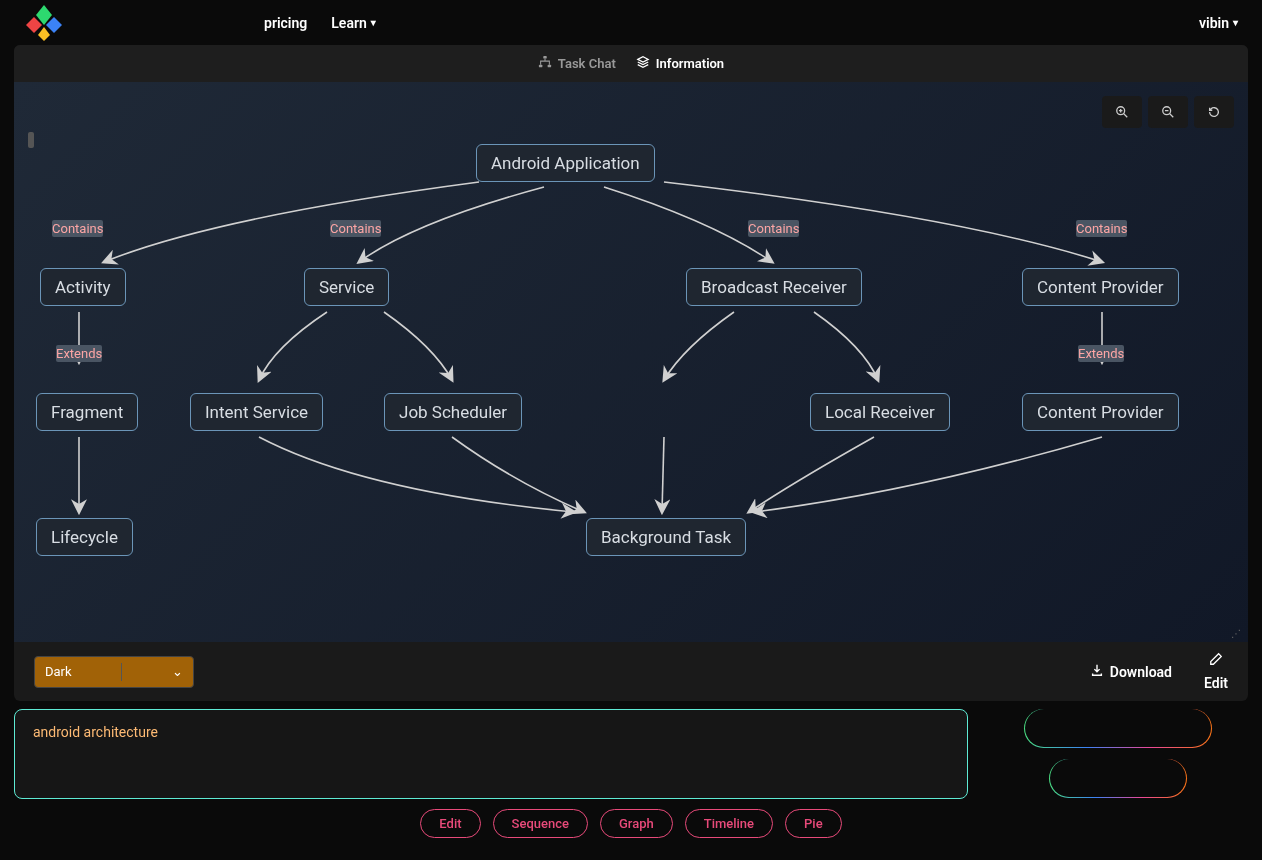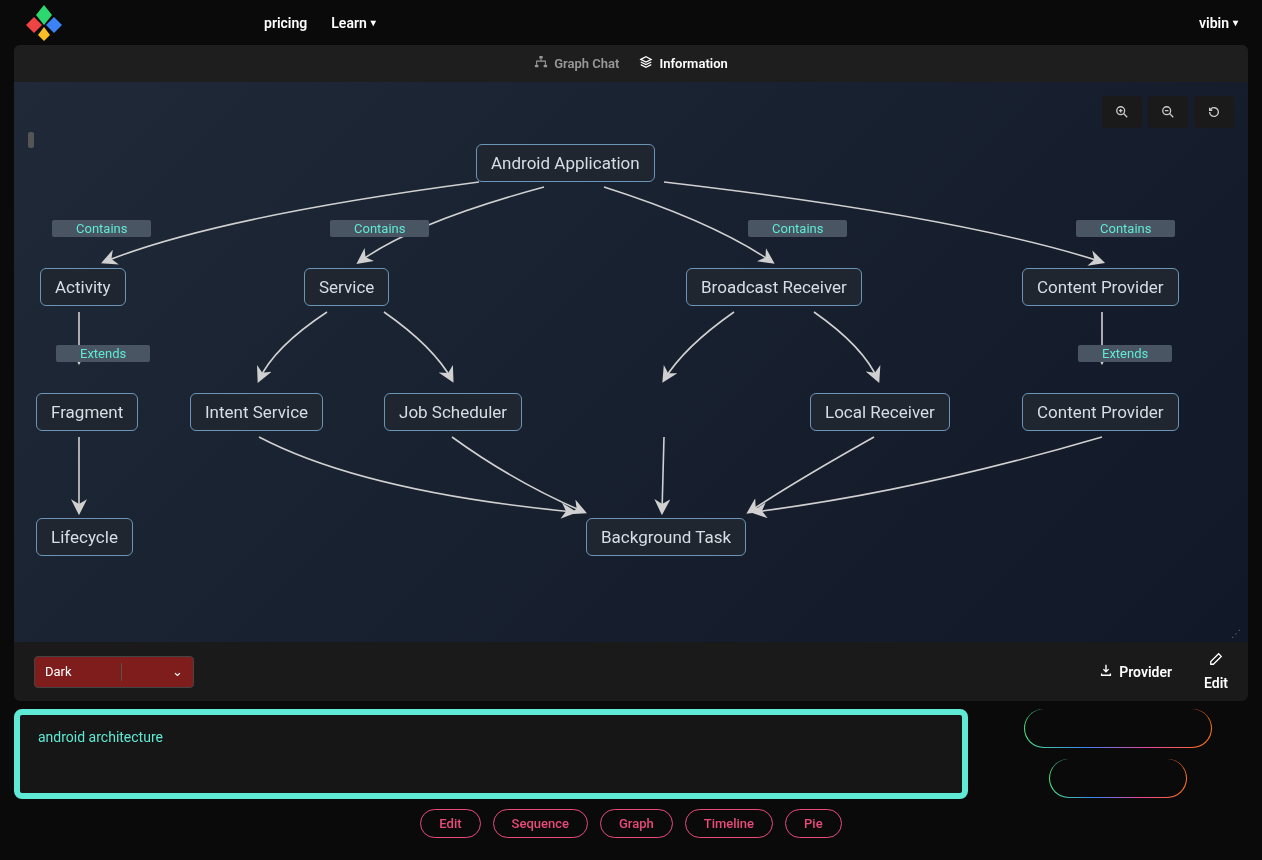--- a/index.html
+++ b/index.html
@@ -14,29 +14,29 @@
 .main-panel{margin:0 14px;background:#1a1a1a;border-radius:6px;overflow:hidden;}
 .tabs{display:flex;justify-content:center;gap:20px;padding:10px;background:#1e1e1e;}
 .tab{color:#999;font-size:13px;font-weight:600;cursor:pointer;display:flex;align-items:center;gap:6px;}
 .tab.active{color:#fff;}
 .canvas{background:linear-gradient(135deg,#1f2937 0%,#111827 100%);height:560px;position:relative;}
 .zoom-controls{position:absolute;top:14px;right:14px;display:flex;gap:6px;}
 .zoom-btn{width:40px;height:32px;background:#1a1a1a;border-radius:4px;display:flex;align-items:center;justify-content:center;cursor:pointer;color:#ccc;font-size:13px;}
 .left-handle{position:absolute;left:14px;top:50px;width:6px;height:16px;background:#555;border-radius:2px;}
 .resize-dots{position:absolute;bottom:3px;right:6px;color:#666;font-size:10px;letter-spacing:1px;}
 .node{position:absolute;background:#1f2630;border:1.5px solid #6b95b8;border-radius:6px;color:#d8dde3;font-size:17px;padding:8px 14px;white-space:nowrap;display:flex;align-items:center;justify-content:center;}
-.edge-label{position:absolute;background:#4a5563;color:#5eead4;font-size:13px;padding:1px 24px;border-radius:2px;}
+.edge-label{position:absolute;background:#4a5563;color:#fca5a5;font-size:13px;padding:1px 0;border-radius:2px;}
 svg.edges{position:absolute;top:0;left:0;width:100%;height:100%;pointer-events:none;}
 .bottom-bar{display:flex;align-items:center;padding:10px 20px;gap:12px;}
-.theme-select{background:#7f1d1d;border:1px solid #444;border-radius:4px;color:#fff;padding:6px 10px;width:160px;display:flex;align-items:center;justify-content:space-between;cursor:pointer;font-size:13px;}
+.theme-select{background:#a16207;border:1px solid #444;border-radius:4px;color:#fff;padding:6px 10px;width:160px;display:flex;align-items:center;justify-content:space-between;cursor:pointer;font-size:13px;}
 .sel-divider{width:1px;height:18px;background:#555;margin:0 8px;}
 .action-btn{color:#fff;font-size:14px;font-weight:600;cursor:pointer;display:flex;align-items:center;gap:6px;}
 .spacer{flex:1;}
 .input-row{display:flex;padding:0 14px;gap:20px;align-items:flex-start;margin-top:8px;}
-.text-input{flex:1;background:#161616;border:6px solid #5eead4;border-radius:8px;padding:14px 18px;color:#5eead4;font-size:14px;height:90px;resize:none;font-family:inherit;}
+.text-input{flex:1;background:#161616;border:1px solid #5eead4;border-radius:8px;padding:14px 18px;color:#fdba74;font-size:14px;height:90px;resize:none;font-family:inherit;}
 .side-btns{display:flex;flex-direction:column;gap:12px;width:260px;align-items:center;}
 .gradient-btn{border:1.5px solid transparent;border-radius:999px;padding:10px 28px;font-size:14px;font-weight:600;cursor:pointer;background:#0a0a0a;position:relative;}
 .gradient-btn::before{content:"";position:absolute;inset:-1.5px;border-radius:999px;background:linear-gradient(90deg,#4ade80,#3b82f6,#ec4899,#f97316);z-index:-1;}
 .gradient-btn span{background:#0a0a0a;}
 .gen-text{background:linear-gradient(90deg,#4ade80,#3b82f6,#ec4899,#f97316);-webkit-background-clip:text;background-clip:text;color:transparent;}
 .chips{display:flex;gap:12px;justify-content:center;padding:10px 0 0;}
 .chip{border:1.5px solid #e84a7a;color:#e84a7a;border-radius:999px;padding:6px 18px;font-size:13px;font-weight:500;cursor:pointer;}
 </style>
 </head>
 <body>
@@ -65,21 +65,21 @@
 
 <div class="main-panel">
   <div class="tabs">
     <div class="tab">
       <span><svg width="14" height="14" viewBox="0 0 16 16" fill="#999">
             <rect x="6" y="1" width="4" height="3" rx="1"></rect>
             <rect x="1" y="11" width="4" height="3" rx="1"></rect>
             <rect x="11" y="11" width="4" height="3" rx="1"></rect>
             <path d="M8 4v3M8 7h-5v4M8 7h5v4" stroke="#999" stroke-width="1.2" fill="none"></path>
           </svg></span>
-      <span>Graph Chat</span>
+      <span>Task Chat</span>
     </div>
     <div class="tab active">
       <span><svg width="14" height="14" viewBox="0 0 16 16" fill="none" stroke="#fff" stroke-width="1.3">
             <path d="M2 5l6-3 6 3-6 3z"></path>
             <path d="M2 8l6 3 6-3"></path>
             <path d="M2 11l6 3 6-3"></path>
           </svg></span>
       <span>Information</span>
     </div>
   </div>
@@ -163,21 +163,21 @@
       <span>Dark</span>
       <span class="sel-divider"></span>
       <span>⌄</span>
     </div>
     <div class="spacer"></div>
     <div class="action-btn">
       <span><svg width="14" height="14" viewBox="0 0 16 16" fill="#fff">
             <path d="M8 2v8M5 7l3 3 3-3" stroke="#fff" stroke-width="1.6" fill="none"></path>
             <path d="M3 12v2h10v-2" stroke="#fff" stroke-width="1.6" fill="none"></path>
           </svg></span>
-      <span>Provider</span>
+      <span>Download</span>
     </div>
     <div class="action-btn" style="margin-left:20px;flex-direction:column;">
       <span><svg width="14" height="14" viewBox="0 0 16 16" fill="none" stroke="#fff" stroke-width="1.5">
             <path d="M11 2l3 3-9 9H2v-3z"></path>
           </svg></span>
       <span>Edit</span>
     </div>
   </div>
 </div>
 

